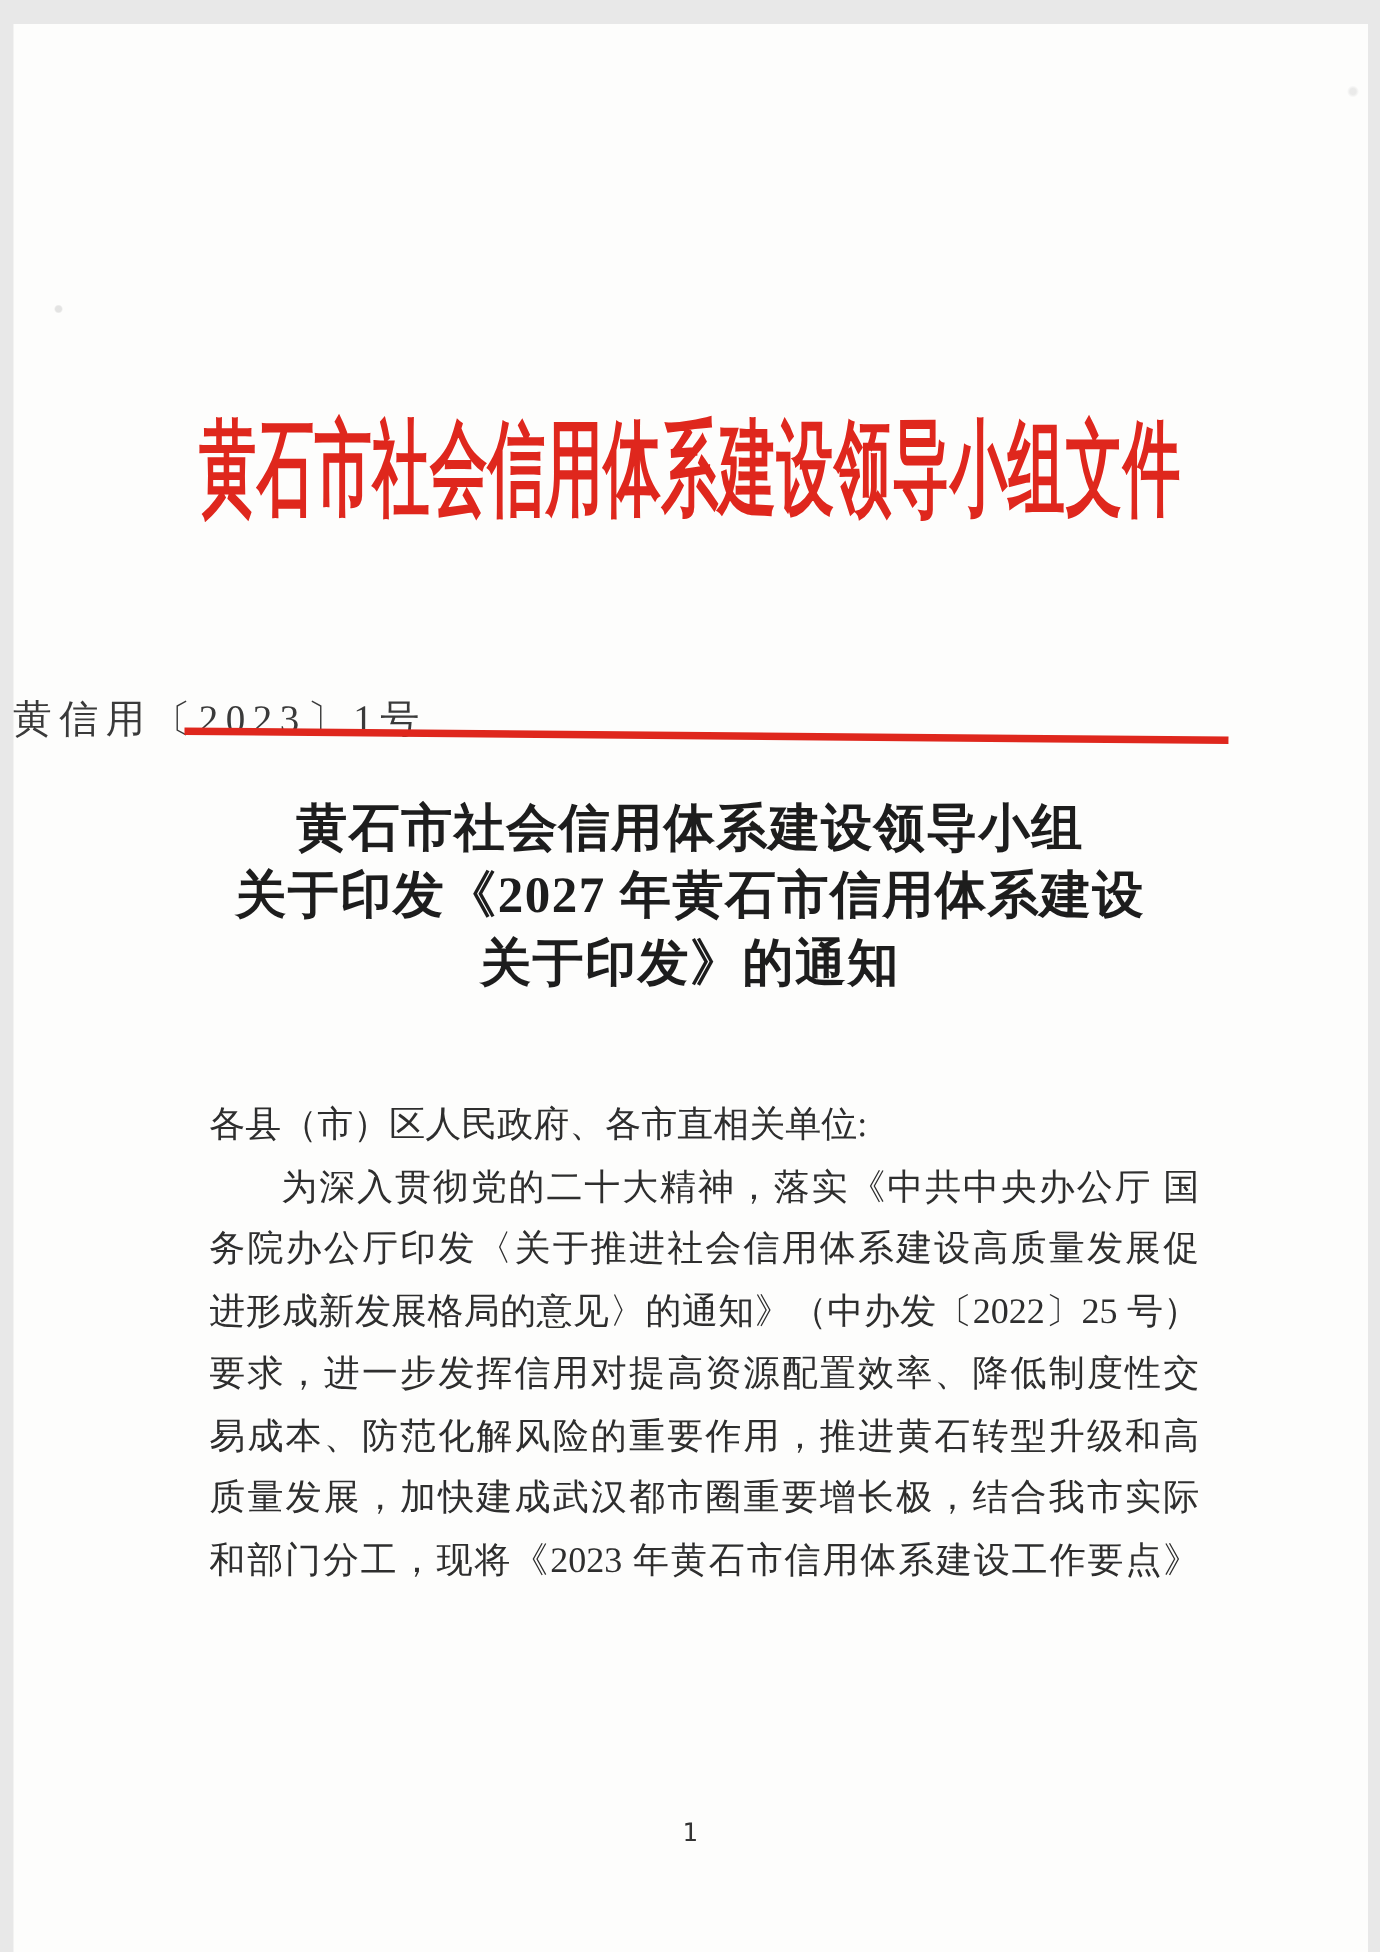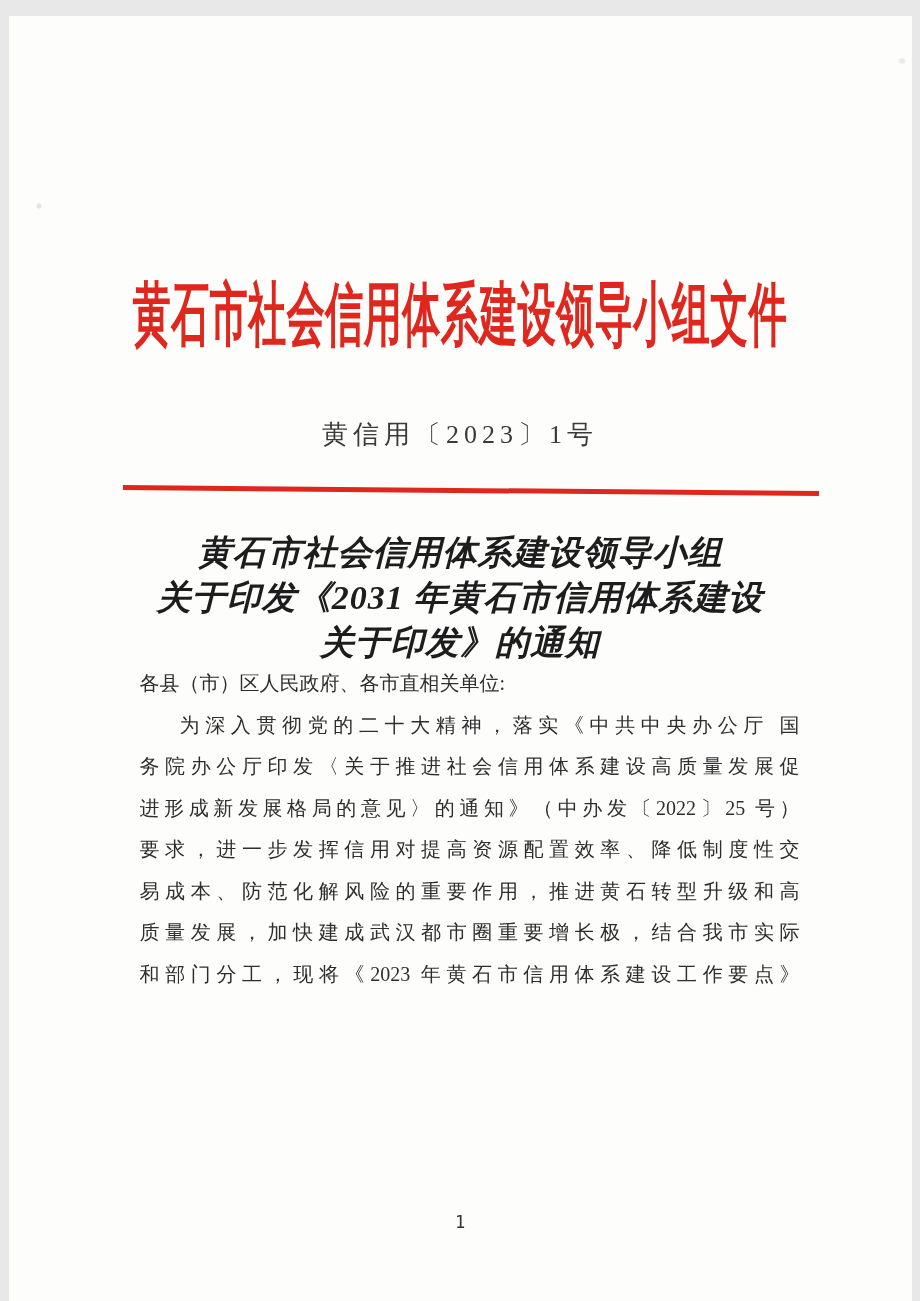--- a/index.html
+++ b/index.html
@@ -37,24 +37,23 @@
     font-size: 38px;
     font-weight: bold;
     letter-spacing: 0.5px;
     transform: scaleY(1.82);
     transform-origin: center center;
   }
 
   
   .doc-number {
     position: absolute;
-    top: 401px;
+    top: 446px;
     left: 0;
     width: 100%;
-    text-align: center;
     font-size: 26px;
     letter-spacing: 5px;
     color: #3a3a3a;
   }
 
   
   .red-line {
     position: absolute;
     top: 469px;
     left: 114px;
@@ -69,30 +68,29 @@
     position: absolute;
     top: 514px;
     left: 0;
     width: 100%;
     text-align: center;
     font-size: 34px;
     font-weight: bold;
     line-height: 45px;
     color: #1d1d1d;
     letter-spacing: 1px;
-    font-style: italic;
   }
 
   
   .body {
     position: absolute;
-    top: 647px;
+    top: 714px;
     left: 131px;
     width: 660px;
-    font-size: 20px;
+    font-size: 24px;
     line-height: 41.5px;
     color: #2e2e2e;
   }
   .bline {
     height: 41.5px;
     white-space: nowrap;
   }
   .bline.just {
     text-align: justify;
     text-align-last: justify;
@@ -122,21 +120,21 @@
   <div class="red-header">
     <span class="stretch" style="color: rgb(223, 39, 29);">黄石市社会信用体系建设领导小组文件</span>
   </div>
 
   <div class="doc-number">黄信用〔2023〕1号</div>
 
   <div class="red-line" style="background: rgb(223, 39, 29);"></div>
 
   <div class="doc-title">
     <div>黄石市社会信用体系建设领导小组</div>
-    <div>关于印发《2031 年黄石市信用体系建设</div>
+    <div>关于印发《2027 年黄石市信用体系建设</div>
     <div>关于印发》的通知</div>
   </div>
 
   <div class="body">
     <div class="bline">各县（市）区人民政府、各市直相关单位:</div>
     <div class="bline just indent">为深入贯彻党的二十大精神，落实《中共中央办公厅 国</div>
     <div class="bline just">务院办公厅印发〈关于推进社会信用体系建设高质量发展促</div>
     <div class="bline just">进形成新发展格局的意见〉的通知》（中办发〔2022〕25 号）</div>
     <div class="bline just">要求，进一步发挥信用对提高资源配置效率、降低制度性交</div>
     <div class="bline just">易成本、防范化解风险的重要作用，推进黄石转型升级和高</div>

